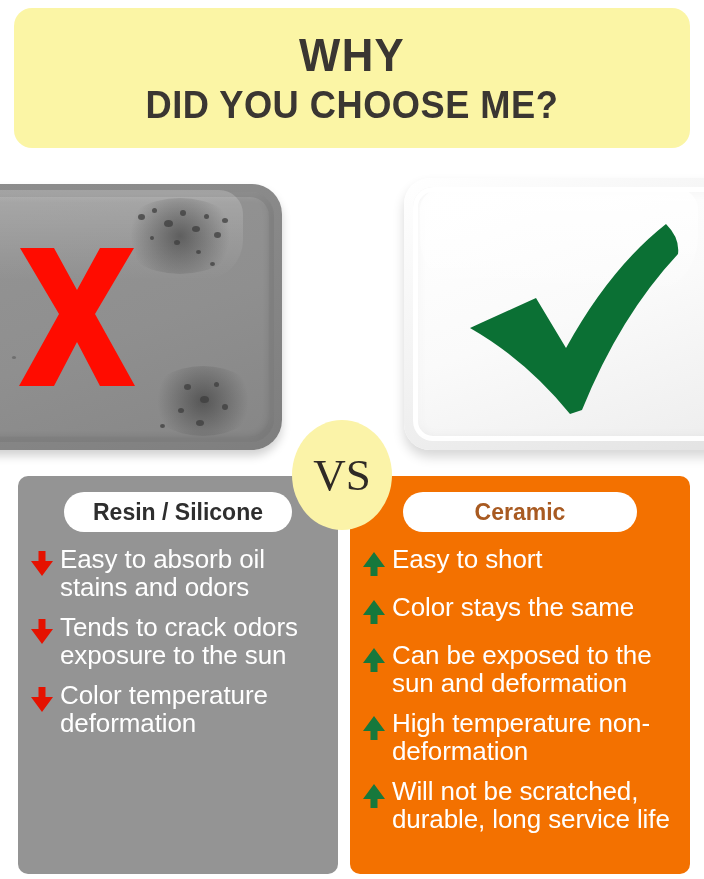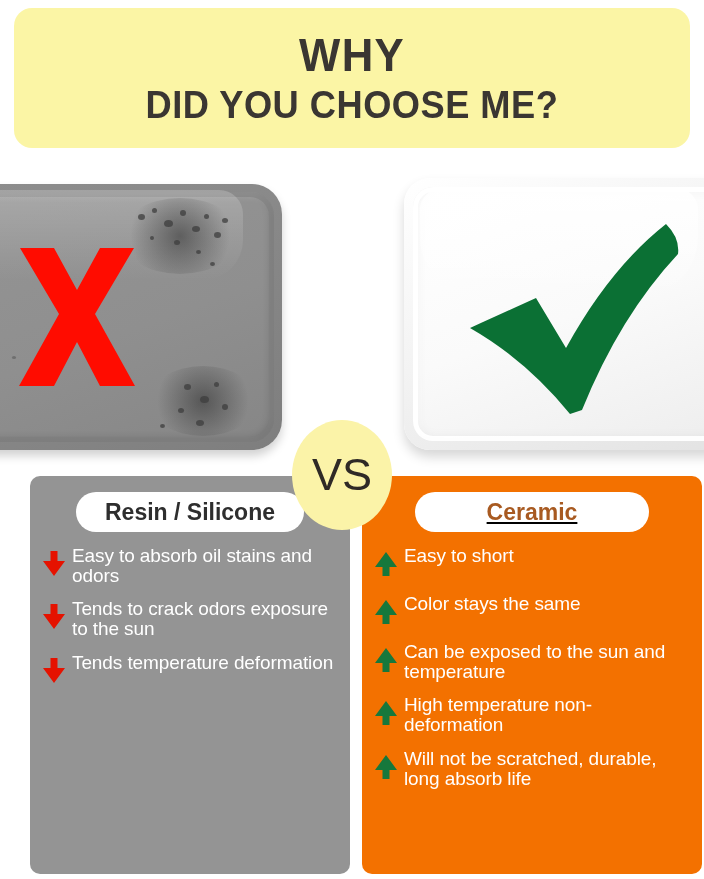--- a/index.html
+++ b/index.html
@@ -84,54 +84,54 @@
   }
 
   
   .vs-badge{
     position:absolute; left:292px; top:250px; width:100px; height:110px;
     background:#FBF3A8; border-radius:50%;
     display:flex; align-items:center; justify-content:center;
     z-index:5;
   }
   .vs-text{
-    font-size:45px; font-weight:normal; color:#2F2A26; letter-spacing:0px;
-  }
-
-  
-  .panels{position:absolute; left:12px; top:476px; width:592px; height:398px;}
+    font-size:45px; font-weight:normal; color:#2F2A26; letter-spacing:0px;font-family:Liberation Serif, serif;
+  }
+
+  
+  .panels{position:absolute; left:0; top:476px; width:592px; height:398px;}
 
   .panel{
     position:absolute; top:0; bottom:0;
     border-radius:10px;
     box-sizing:border-box;
     padding:14px 8px 10px 8px;
   }
   .panel-left{ left:18px; width:320px; background:#949494; }
   .panel-right{ left:350px; width:340px; background:#F37100; }
 
   .badge{
     background:#ffffff; border-radius:40px;
     height:40px; display:flex; align-items:center; justify-content:center;
     margin:2px auto 14px auto;
   }
   .panel-left  .badge{ width:228px; }
-  .panel-right .badge{ width:234px;text-decoration:underline; }
+  .panel-right .badge{ width:234px; }
   .badge-text{ font-size:23px; font-weight:bold; }
   .badge-text-left{ color:#2E2E2E; }
   .badge-text-right{ color:#A85A21; }
 
   .feature-list{ list-style:none; margin:0; padding:0 4px 0 4px; }
   .feature-item{
     display:flex; align-items:flex-start;
     margin-bottom:13px;
   }
   .arrow-wrap{ flex:0 0 30px; padding-top:5px; }
   .feature-text{
-    color:#ffffff; font-size:19px; line-height:1.06;
+    color:#ffffff; font-size:26px; line-height:1.06;
     letter-spacing:-0.1px;
   }
 </style>
 </head>
 <body>
 
 <div class="header-banner">
   <div class="header-line1">WHY</div>
   <div class="header-line2">DID YOU CHOOSE ME?</div>
 </div>
@@ -206,21 +206,21 @@
             </svg>
         </span>
         <span class="feature-text">Tends to crack odors exposure to the sun</span>
       </li>
       <li class="feature-item">
         <span class="arrow-wrap">
           <svg width="24" height="26" viewBox="0 0 24 26">
               <polygon points="8.5,0 15.5,0 15.5,10 23,10 12,25 1,10 8.5,10" fill="#E51200"></polygon>
             </svg>
         </span>
-        <span class="feature-text">Tends temperature deformation</span>
+        <span class="feature-text">Color temperature deformation</span>
       </li>
     </ul>
   </div>
 
   <div class="panel panel-right">
     <div class="badge">
       <span class="badge-text badge-text-right">Ceramic</span>
     </div>
     <ul class="feature-list">
       <li class="feature-item">
@@ -238,33 +238,33 @@
             </svg>
         </span>
         <span class="feature-text">Color stays the same</span>
       </li>
       <li class="feature-item">
         <span class="arrow-wrap">
           <svg width="24" height="26" viewBox="0 0 24 26">
               <polygon points="12,1 23,16 15.5,16 15.5,25 8.5,25 8.5,16 1,16" fill="#16783C"></polygon>
             </svg>
         </span>
-        <span class="feature-text">Can be exposed to the sun and temperature</span>
+        <span class="feature-text">Can be exposed to the sun and deformation</span>
       </li>
       <li class="feature-item">
         <span class="arrow-wrap">
           <svg width="24" height="26" viewBox="0 0 24 26">
               <polygon points="12,1 23,16 15.5,16 15.5,25 8.5,25 8.5,16 1,16" fill="#16783C"></polygon>
             </svg>
         </span>
         <span class="feature-text">High temperature non-deformation</span>
       </li>
       <li class="feature-item">
         <span class="arrow-wrap">
           <svg width="24" height="26" viewBox="0 0 24 26">
               <polygon points="12,1 23,16 15.5,16 15.5,25 8.5,25 8.5,16 1,16" fill="#16783C"></polygon>
             </svg>
         </span>
-        <span class="feature-text">Will not be scratched, durable, long absorb life</span>
+        <span class="feature-text">Will not be scratched, durable, long service life</span>
       </li>
     </ul>
   </div>
 </div>
 
 </body></html>

